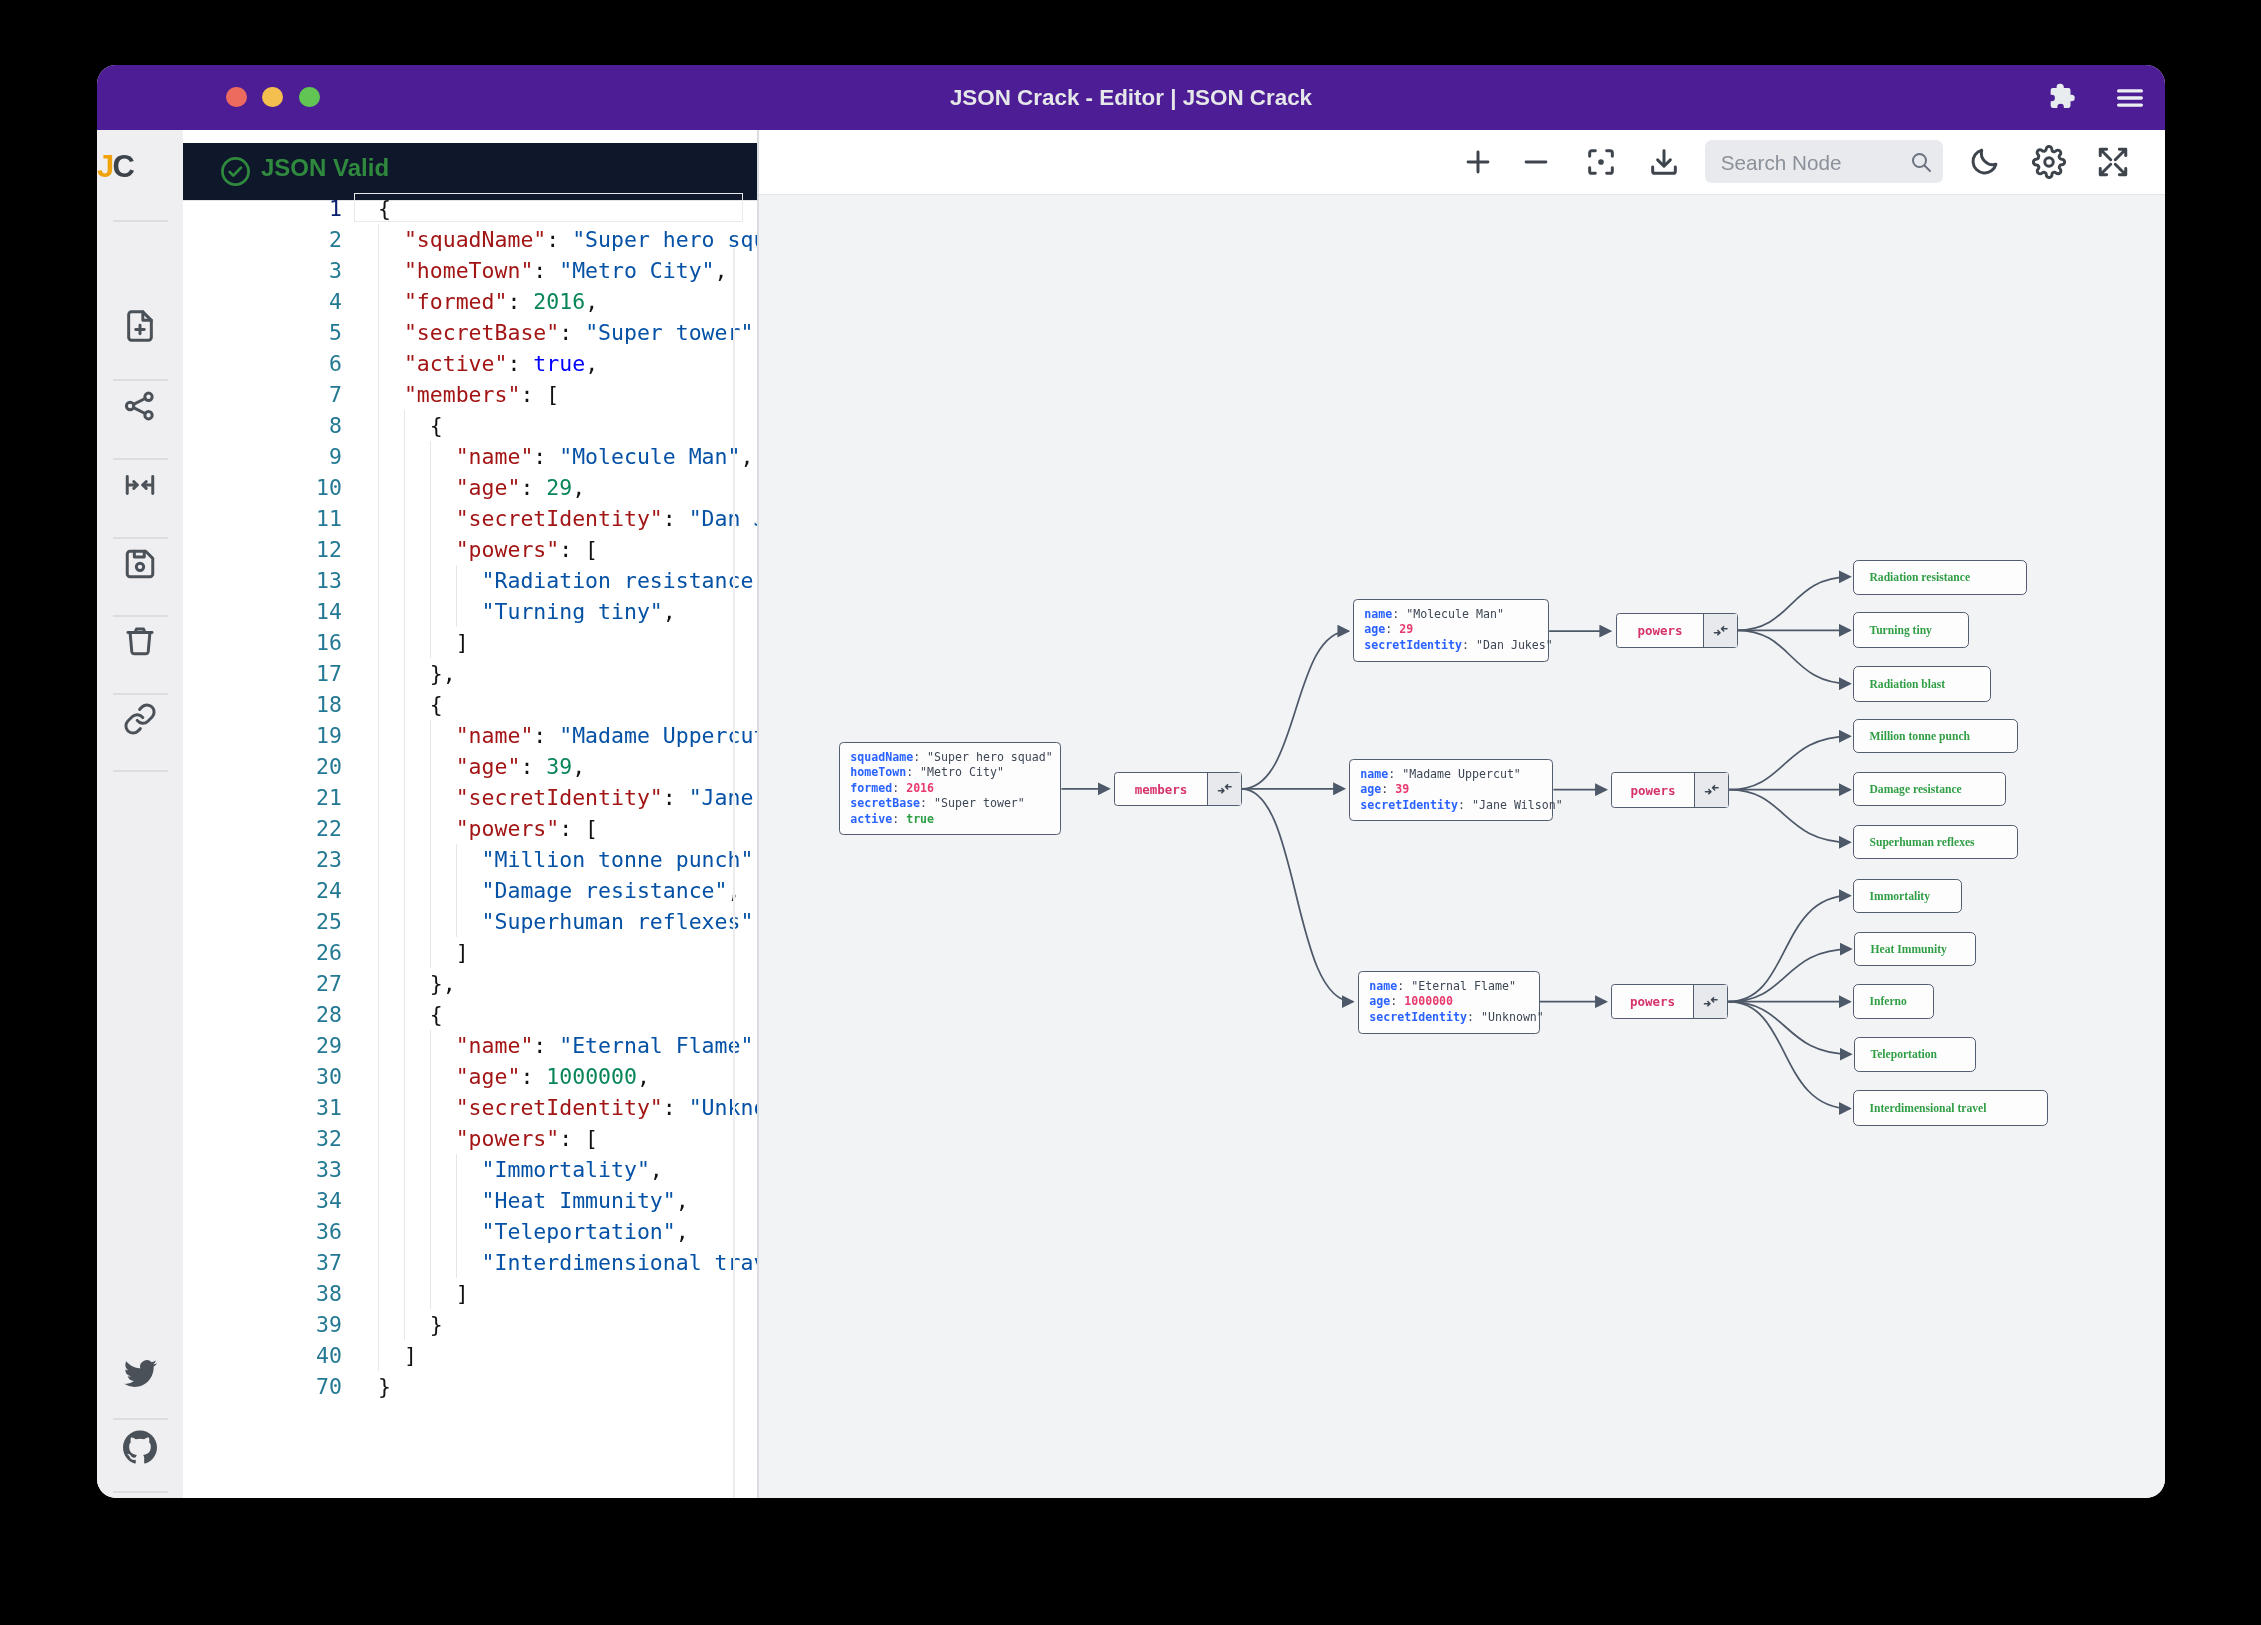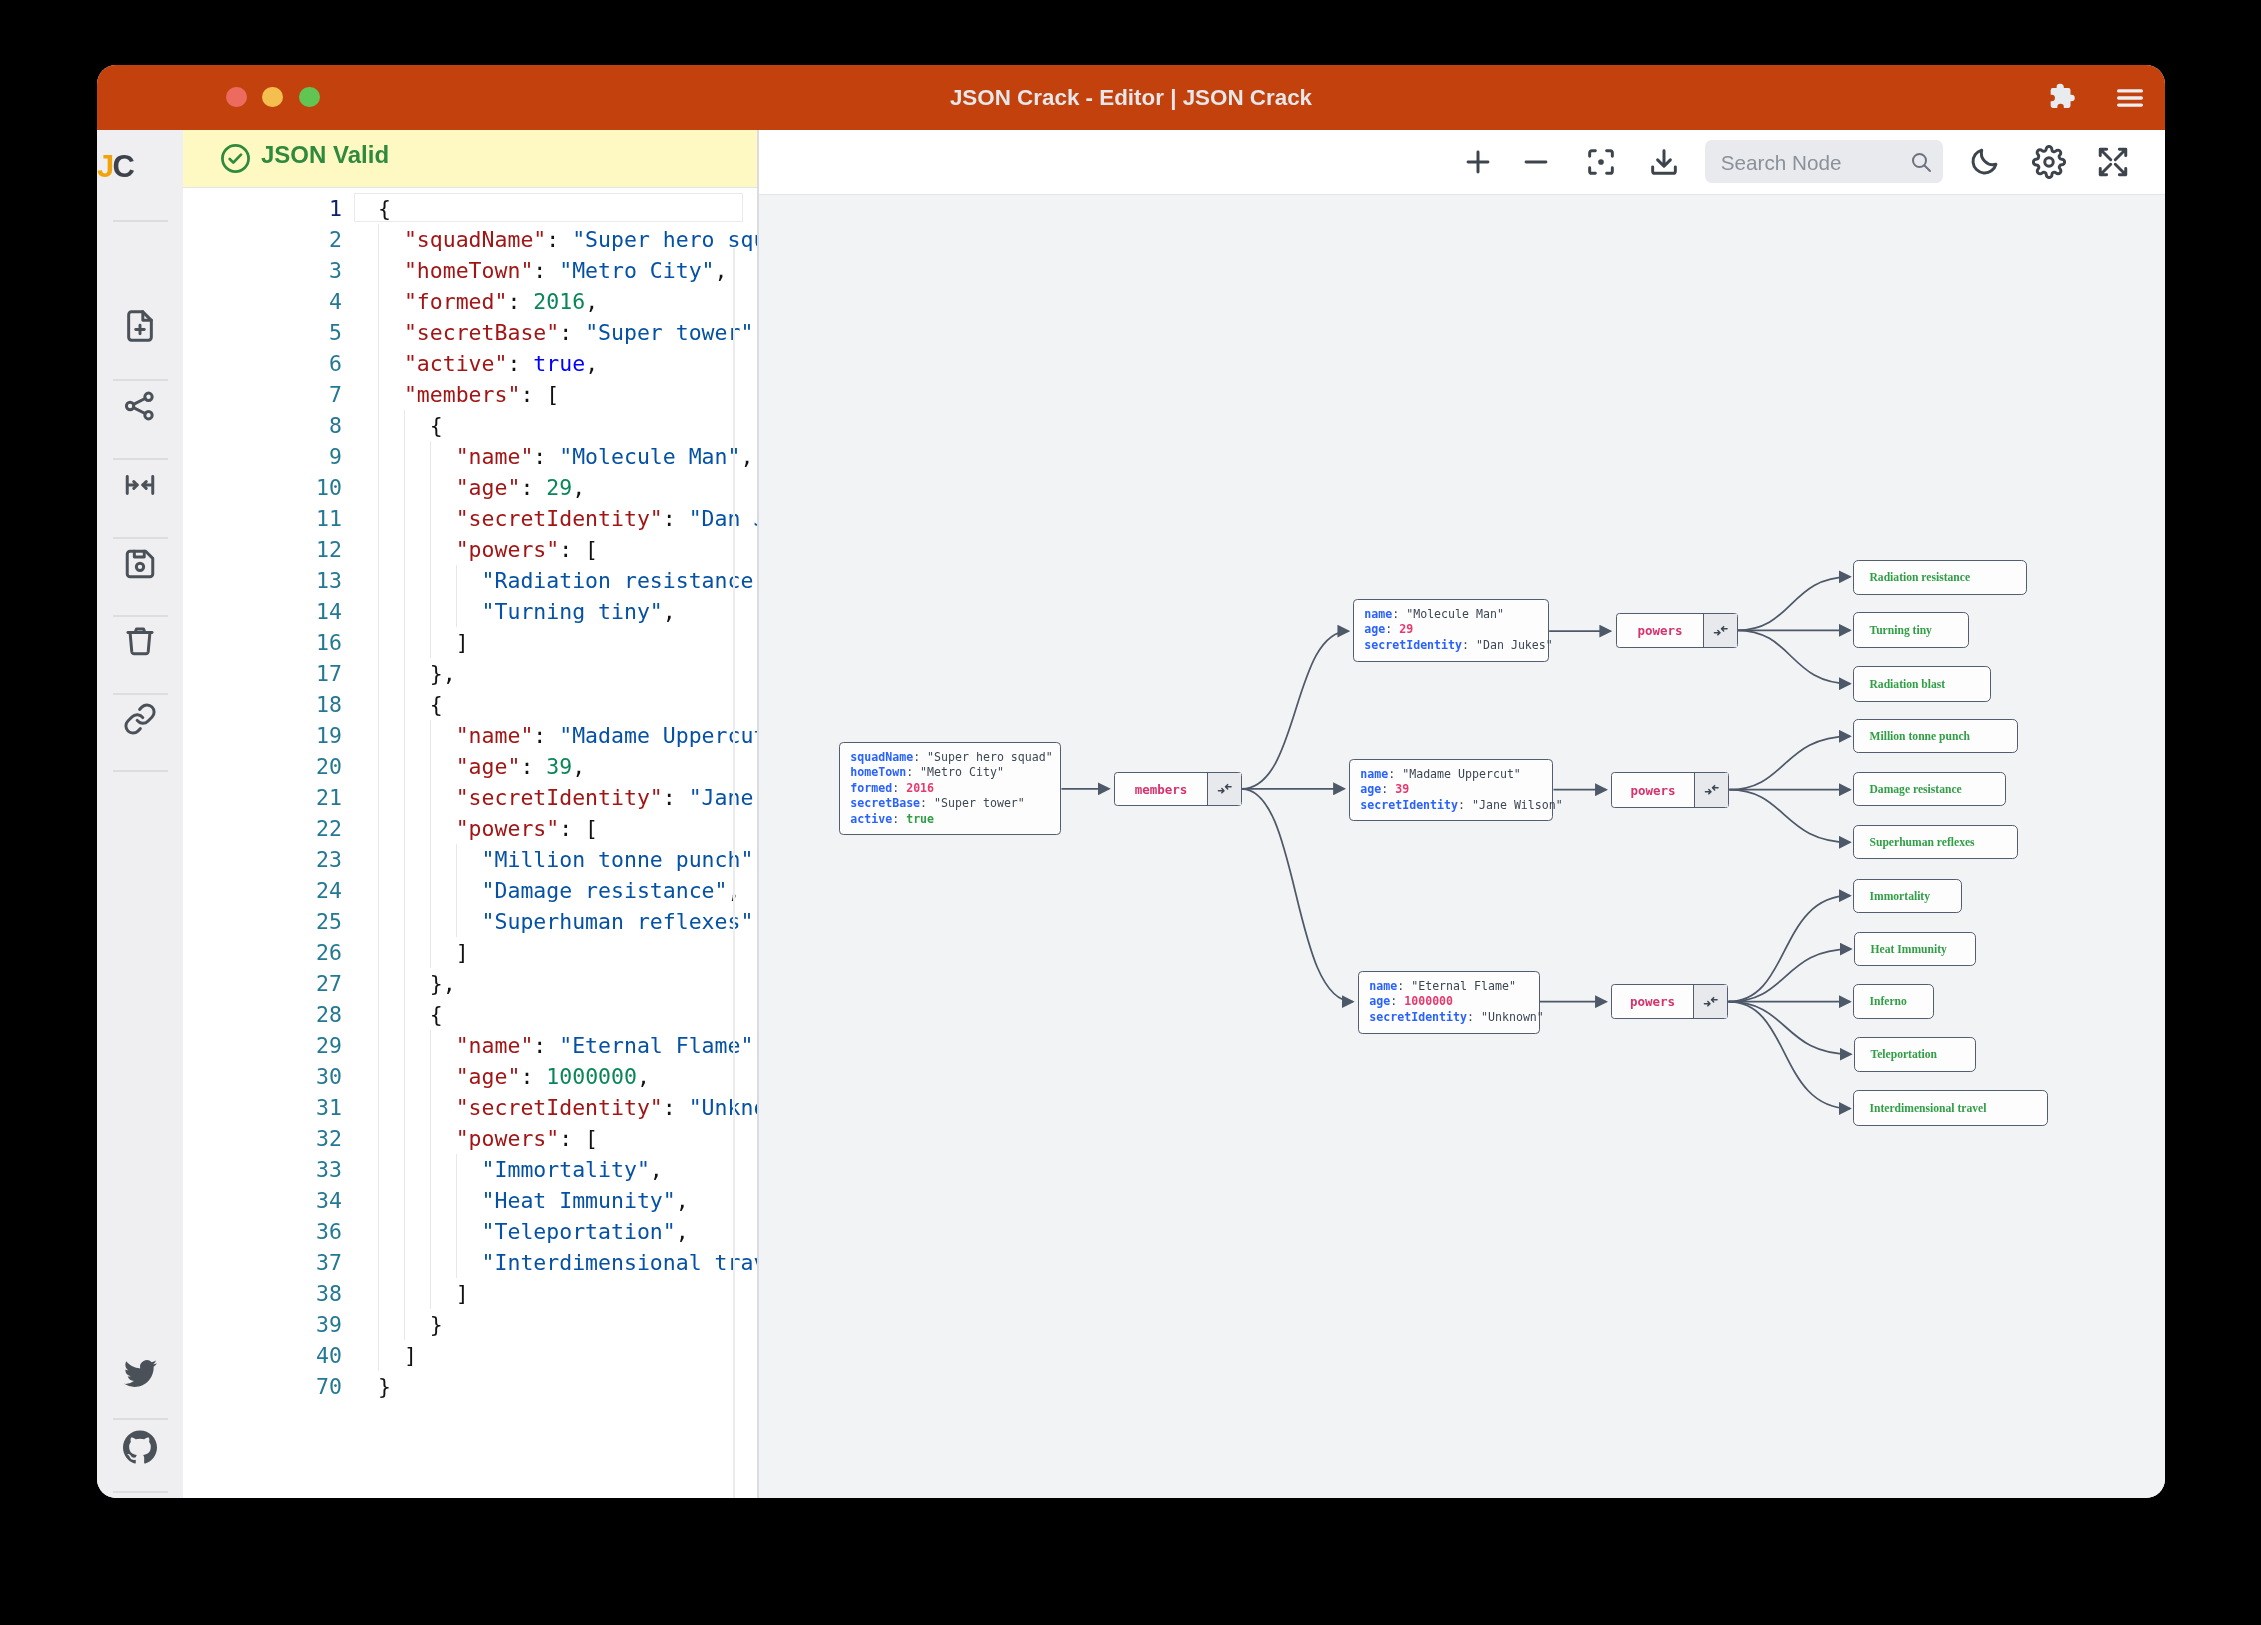--- a/index.html
+++ b/index.html
@@ -1,32 +1,32 @@
 <!DOCTYPE html>
 <html style="font-size:13.8px"><head>
 <meta charset="utf-8">
 <style>
   html,body{margin:0;padding:0;background:#000;width:2261px;height:1625px;font-family:"Liberation Sans",sans-serif;-webkit-font-smoothing:antialiased;}
   #window{position:absolute;left:97px;top:65px;width:2068px;height:1433px;border-radius:19px;overflow:hidden;background:#fff;}
   
-  #titlebar{position:absolute;left:0;top:0;width:100%;height:65px;background:#c2410c;}
+  #titlebar{position:absolute;left:0;top:0;width:100%;height:65px;background:#4c1d95;}
   .tl{position:absolute;top:21.5px;width:20.7px;height:20.7px;border-radius:50%;}
   #title{position:absolute;left:0;right:0;top:0;height:65px;line-height:65px;text-align:center;color:#e6e7e9;font-size:22.4px;font-weight:700;}
   .tbicon{position:absolute;top:15.5px;width:34px;height:34px;}
   
   #sidebar{position:absolute;left:0;top:65px;width:86px;bottom:0;background:#efeff1;}
   .sbtn{position:absolute;left:0;width:86px;height:52px;display:flex;align-items:center;justify-content:center;cursor:pointer;}
   .sdiv{position:absolute;left:15.5px;right:15.5px;height:1.7px;background:#dddde0;}
   #logo{position:absolute;left:0;top:19px;width:86px;font-size:31px;font-weight:800;letter-spacing:-1.7px;}
   #logo .j{color:#f0a30a}#logo .c{color:#3d434b}
   .sbtn svg{stroke:#4b5158;fill:none;stroke-width:2.1;stroke-linecap:round;stroke-linejoin:round;}
   .sbtn svg.fill{fill:#4b5158;stroke:none;}
   
   #editor-panel{position:absolute;left:86px;top:65px;width:574px;bottom:0;background:#fff;}
-  #editor-header{position:absolute;left:0;top:0;width:100%;height:57px;background:#fef9c3;border-bottom:1.7px solid #e2e4e7;}
+  #editor-header{position:absolute;left:0;top:13px;width:100%;height:57px;background:#0f172a;border-bottom:1.7px solid #e2e4e7;}
   #valid-icon{position:absolute;left:36px;top:12px;}
   #valid-text{position:absolute;left:78px;top:11.2px;font-size:24px;font-weight:600;color:#2f8a3d;}
   #editor{position:absolute;left:0;top:59px;right:0;bottom:0;overflow:hidden;font-family:"DejaVu Sans Mono",monospace;font-size:21.5px;}
   #lines{position:absolute;left:0;top:4.3px;right:0;}
   .line{position:relative;height:31px;line-height:31px;white-space:pre;}
   .ln{position:absolute;left:0;top:0;width:159px;text-align:right;color:#237893;}
   .line.active .ln{color:#0b216f;}
   .code{position:absolute;left:195px;top:0;}
   .g{position:absolute;top:0;height:31px;border-left:1.7px solid #e7e7e7;}
   .tk-k{color:#a31515}.tk-s{color:#0451a5}.tk-n{color:#098658}.tk-b{color:#0000ff}.tk-p{color:#121212}

